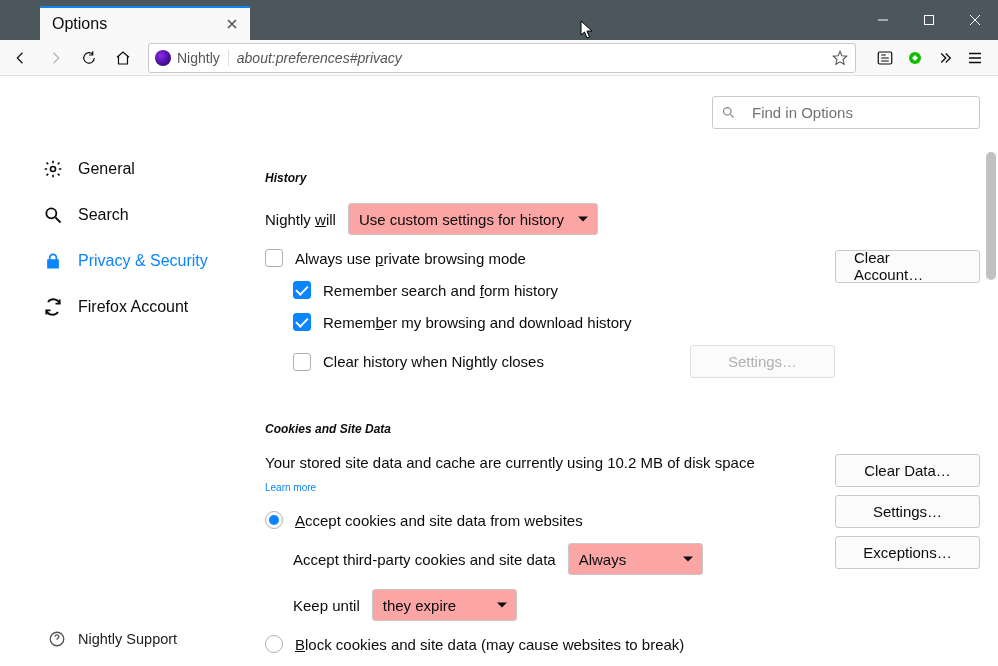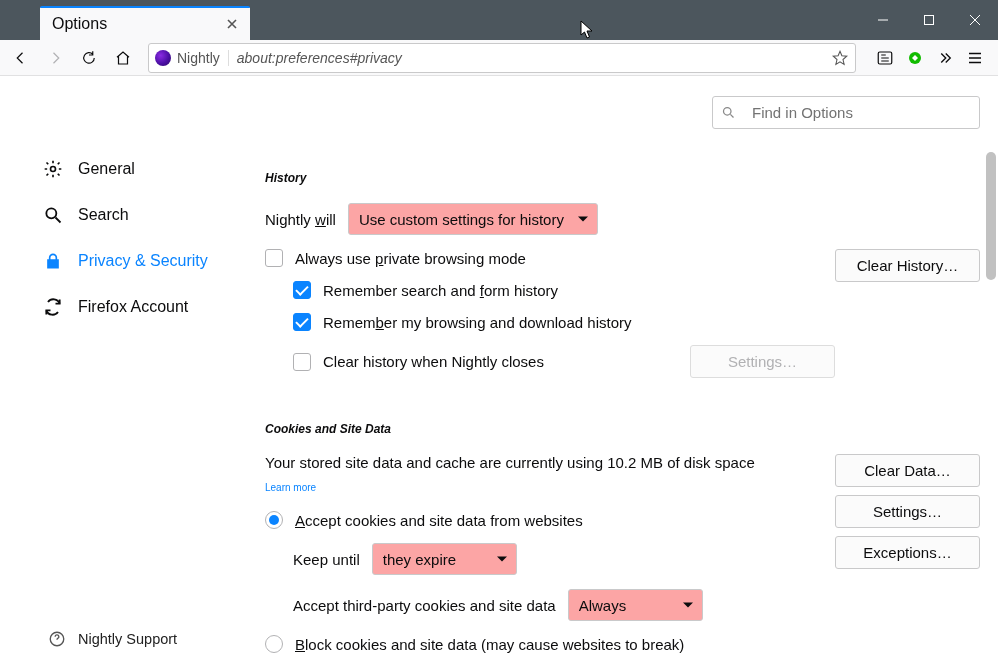--- a/index.html
+++ b/index.html
@@ -248,44 +248,44 @@
           <label><span>Remem</span><span class="u">b</span><span>er my browsing and download history</span></label>
         </div>
         <div class="row" style="padding-left:28px;gap:12px">
           <span class="checkbox"></span>
           <label>Clear history when Nightly closes</label>
           <span style="flex:1"></span>
           <span class="btn disabled" style="width:145px">Settings…</span>
         </div>
       </div>
       <div style="padding-top:0">
-        <span class="btn" style="width:145px">Clear History…</span>
+        <span class="btn" style="width:145px">Clear Account…</span>
       </div>
     </div>
 
     <div style="height:30px"></div>
 
     <h2 class="section">Cookies and Site Data</h2>
 
     <div class="cookies-block">
       <div class="cookies-left">
         <div class="desc">Your stored site data and cache are currently using 10.2 MB of disk space</div>
         <a class="link">Learn more</a>
 
         <div class="row">
           <span class="radio checked"></span>
           <label><span></span><span class="u">A</span><span>ccept cookies and site data from websites</span></label>
         </div>
         <div class="row" style="padding-left:28px">
+          <label>Accept third-party cookies and site data</label>
+          <span class="select-wrap"><select class="ffselect" style="width:135px"><option>Always</option></select></span>
+        </div>
+        <div class="row" style="padding-left:28px">
           <label>Keep until</label>
           <span class="select-wrap"><select class="ffselect" style="width:145px"><option>they expire</option></select></span>
-        </div>
-        <div class="row" style="padding-left:28px">
-          <label>Accept third-party cookies and site data</label>
-          <span class="select-wrap"><select class="ffselect" style="width:135px"><option>Always</option></select></span>
         </div>
         <div class="row">
           <span class="radio"></span>
           <label><span></span><span class="u">B</span><span>lock cookies and site data (may cause websites to break)</span></label>
         </div>
       </div>
       <div class="btn-col">
         <span class="btn">
             <span></span>
             <span class="u">C</span>

